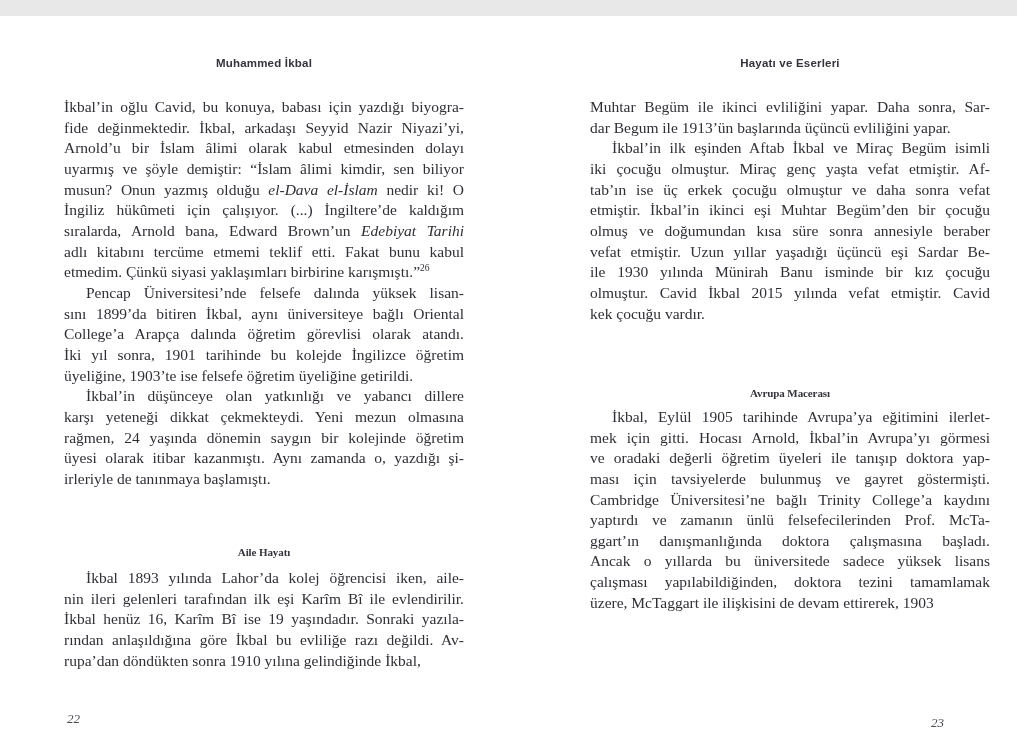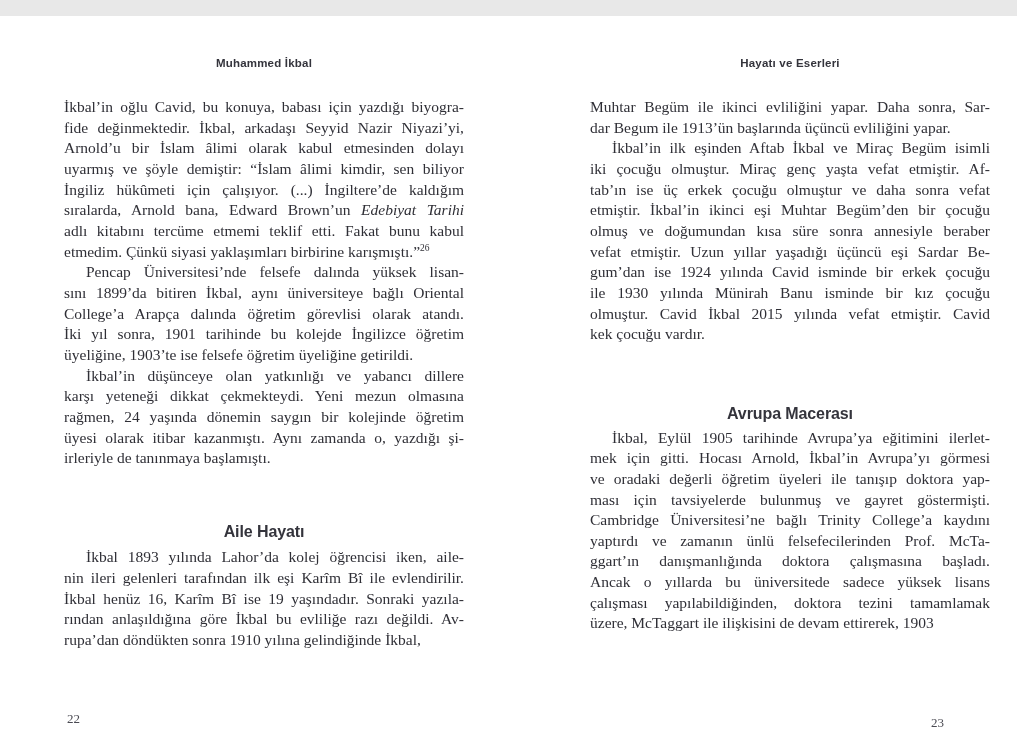--- a/index.html
+++ b/index.html
@@ -48,50 +48,52 @@
   .para.indent .line:first-child{text-indent:22px;}
   .line i{font-style:italic;}
   .line sup{
     font-size:9.5px;
     line-height:0;
     vertical-align:6px;
     letter-spacing:0;
   }
   .heading{
     text-align:center;
-    font-family:Liberation Sans, sans-serif;
+    font-family:Liberation Serif, serif;
     font-weight:700;
-    font-size:16px;
+    font-size:11px;
     letter-spacing:-0.1px;
     line-height:20.65px;
     color:var(--heading-ink);
   }
   .pgl .heading{margin:53px 0 5px 0;}
   .pgr .heading{margin:59px 0 3px 0;}
   .pagenum{
     position:absolute;
     font-size:13px;
     color:var(--page-number-ink);
+    font-style:italic;
   }
   .pgl .pagenum{left:3px;top:695px;}
   .pgr .pagenum{right:46px;top:699px;}
 </style>
 </head>
 <body>
 
 <div class="spread">
 
   <section class="page pgl">
     <div class="running-head">Muhammed İkbal</div>
     <div class="body">
         <div class="para">
           <div class="line">İkbal’in oğlu Cavid, bu konuya, babası için yazdığı biyogra-</div>
           <div class="line">fide değinmektedir. İkbal, arkadaşı Seyyid Nazir Niyazi’yi,</div>
           <div class="line">Arnold’u bir İslam âlimi olarak kabul etmesinden dolayı</div>
           <div class="line">uyarmış ve şöyle demiştir: “İslam âlimi kimdir, sen biliyor</div>
+          <div class="line">musun? Onun yazmış olduğu <i>el-Dava el-İslam</i> nedir ki! O</div>
           <div class="line">İngiliz hükûmeti için çalışıyor. (...) İngiltere’de kaldığım</div>
           <div class="line">sıralarda, Arnold bana, Edward Brown’un <i>Edebiyat Tarihi</i></div>
           <div class="line">adlı kitabını tercüme etmemi teklif etti. Fakat bunu kabul</div>
           <div class="line last">etmedim. Çünkü siyasi yaklaşımları birbirine karışmıştı.”<sup>26</sup></div>
         </div>
         <div class="para indent">
           <div class="line">Pencap Üniversitesi’nde felsefe dalında yüksek lisan-</div>
           <div class="line">sını 1899’da bitiren İkbal, aynı üniversiteye bağlı Oriental</div>
           <div class="line">College’a Arapça dalında öğretim görevlisi olarak atandı.</div>
           <div class="line">İki yıl sonra, 1901 tarihinde bu kolejde İngilizce öğretim</div>
@@ -123,21 +125,20 @@
           <div class="line">Muhtar Begüm ile ikinci evliliğini yapar. Daha sonra, Sar-</div>
           <div class="line last">dar Begum ile 1913’ün başlarında üçüncü evliliğini yapar.</div>
         </div>
         <div class="para indent">
           <div class="line">İkbal’in ilk eşinden Aftab İkbal ve Miraç Begüm isimli</div>
           <div class="line">iki çocuğu olmuştur. Miraç genç yaşta vefat etmiştir. Af-</div>
           <div class="line">tab’ın ise üç erkek çocuğu olmuştur ve daha sonra vefat</div>
           <div class="line">etmiştir. İkbal’in ikinci eşi Muhtar Begüm’den bir çocuğu</div>
           <div class="line">olmuş ve doğumundan kısa süre sonra annesiyle beraber</div>
           <div class="line">vefat etmiştir. Uzun yıllar yaşadığı üçüncü eşi Sardar Be-</div>
-          <div class="line">gum’dan ise 1924 yılında Cavid isminde bir erkek çocuğu</div>
           <div class="line">ile 1930 yılında Münirah Banu isminde bir kız çocuğu</div>
           <div class="line">olmuştur. Cavid İkbal 2015 yılında vefat etmiştir. Cavid</div>
           <div class="line last">kek çocuğu vardır.</div>
         </div>
         <div class="heading">Avrupa Macerası</div>
         <div class="para indent">
           <div class="line">İkbal, Eylül 1905 tarihinde Avrupa’ya eğitimini ilerlet-</div>
           <div class="line">mek için gitti. Hocası Arnold, İkbal’in Avrupa’yı görmesi</div>
           <div class="line">ve oradaki değerli öğretim üyeleri ile tanışıp doktora yap-</div>
           <div class="line">ması için tavsiyelerde bulunmuş ve gayret göstermişti.</div>

